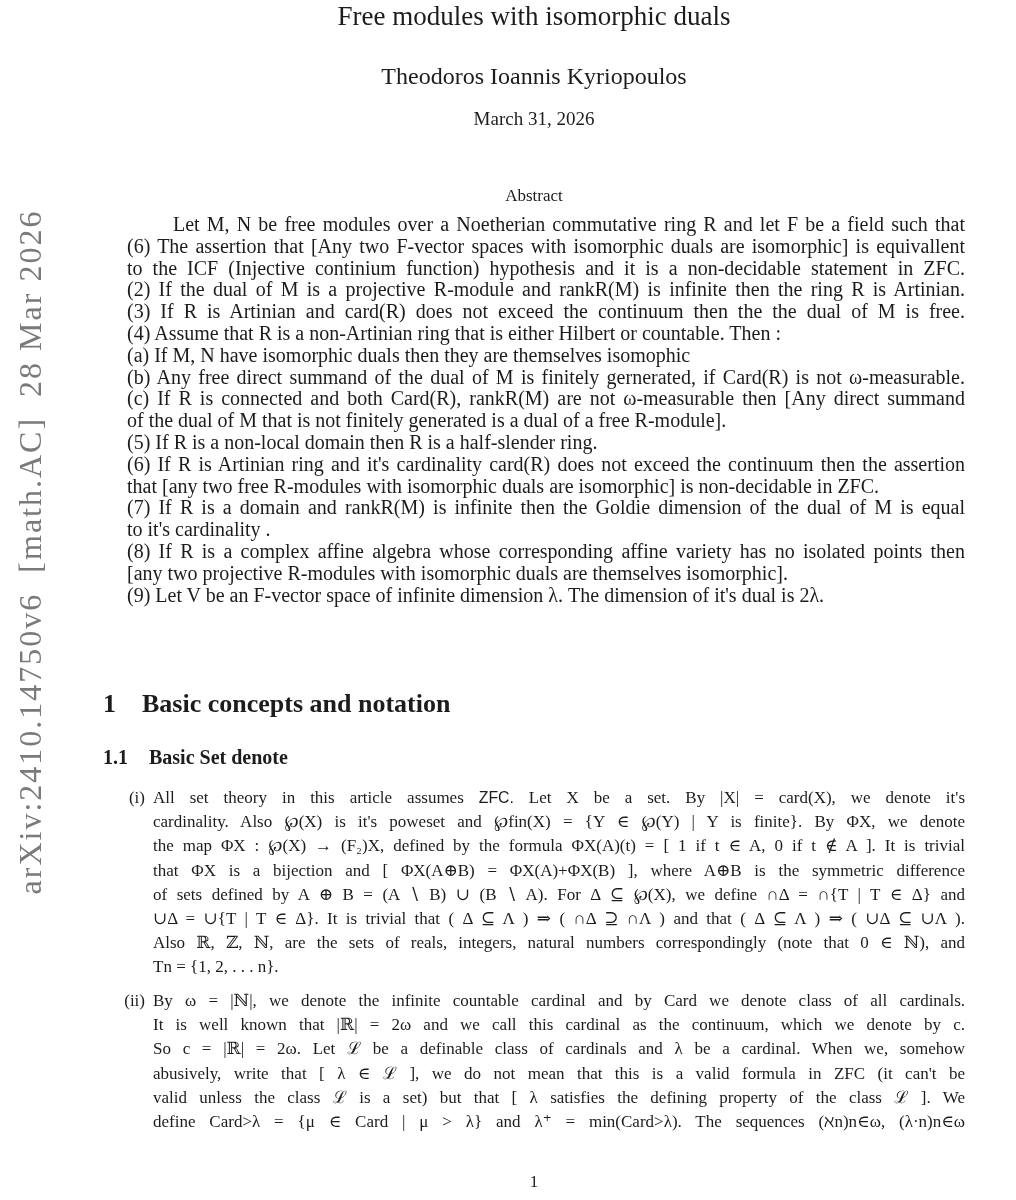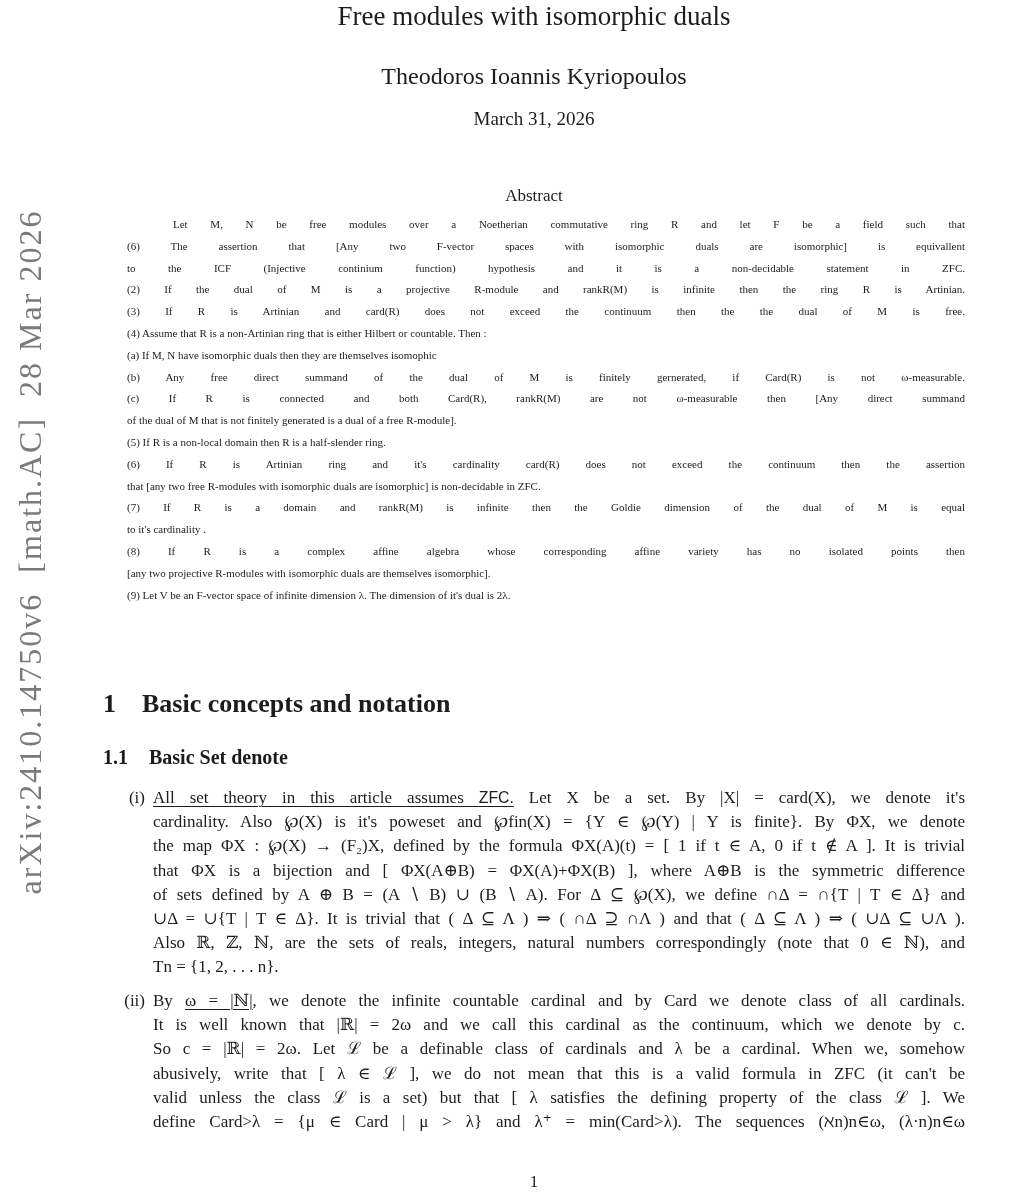--- a/index.html
+++ b/index.html
@@ -9,34 +9,34 @@
   }
   .textcol{position:absolute;left:103px;top:0;width:862px;height:942px;}
   .arxiv{
     position:absolute;left:30px;top:552px;transform:translate(-50%,-50%) rotate(-90deg);
     transform-origin:center center;white-space:pre;color:#7a7a7a;font-size:32px;letter-spacing:2px;
   }
   .title{position:absolute;top:1px;left:0;width:100%;text-align:center;font-size:27px;font-weight:normal;margin:0;}
   .author{position:absolute;top:63px;left:0;width:100%;text-align:center;font-size:24px;}
   .date{position:absolute;top:108px;left:0;width:100%;text-align:center;font-size:19px;}
   .abs-head{position:absolute;top:186px;left:0;width:100%;text-align:center;font-size:17px;font-weight:normal;}
-  .abs-body{position:absolute;left:24px;top:214px;width:838px;font-size:11px;line-height:21.8px;}
+  .abs-body{position:absolute;left:24px;top:214px;width:838px;font-size:20px;line-height:21.8px;}
   .aline{min-height:21.8px;}
   .indent{text-indent:46px;}
   .j{text-align:justify;text-align-last:justify;}
   .sec1{position:absolute;left:0;top:689px;font-size:26px;font-weight:bold;}
   .sec1 .num{margin-right:26px;}
   .sec11{position:absolute;left:0;top:746px;font-size:20px;font-weight:bold;}
   .sec11 .num{margin-right:21px;}
   .item{position:absolute;left:50px;width:812px;font-size:17px;line-height:24.2px;}
   .item-i{top:786px;}
   .item-ii{top:989px;}
   .ilabel{position:absolute;left:-46px;width:38px;text-align:right;}
   .iline{min-height:24.2px;}
-  .ul{text-decoration:underline;text-underline-offset:3px;text-decoration-thickness:1px;}
+  .ul{text-underline-offset:3px;text-decoration-thickness:1px;}
   .sf{font-family:"Liberation Sans","DejaVu Sans",sans-serif;font-size:0.93em;}
   .pageno{position:absolute;left:0;top:1172px;width:100%;text-align:center;font-size:17px;}
 </style>
 </head>
 <body>
 
 <div class="page">
 
   <div class="arxiv">arXiv:2410.14750v6  [math.AC]  28 Mar 2026</div>
 

